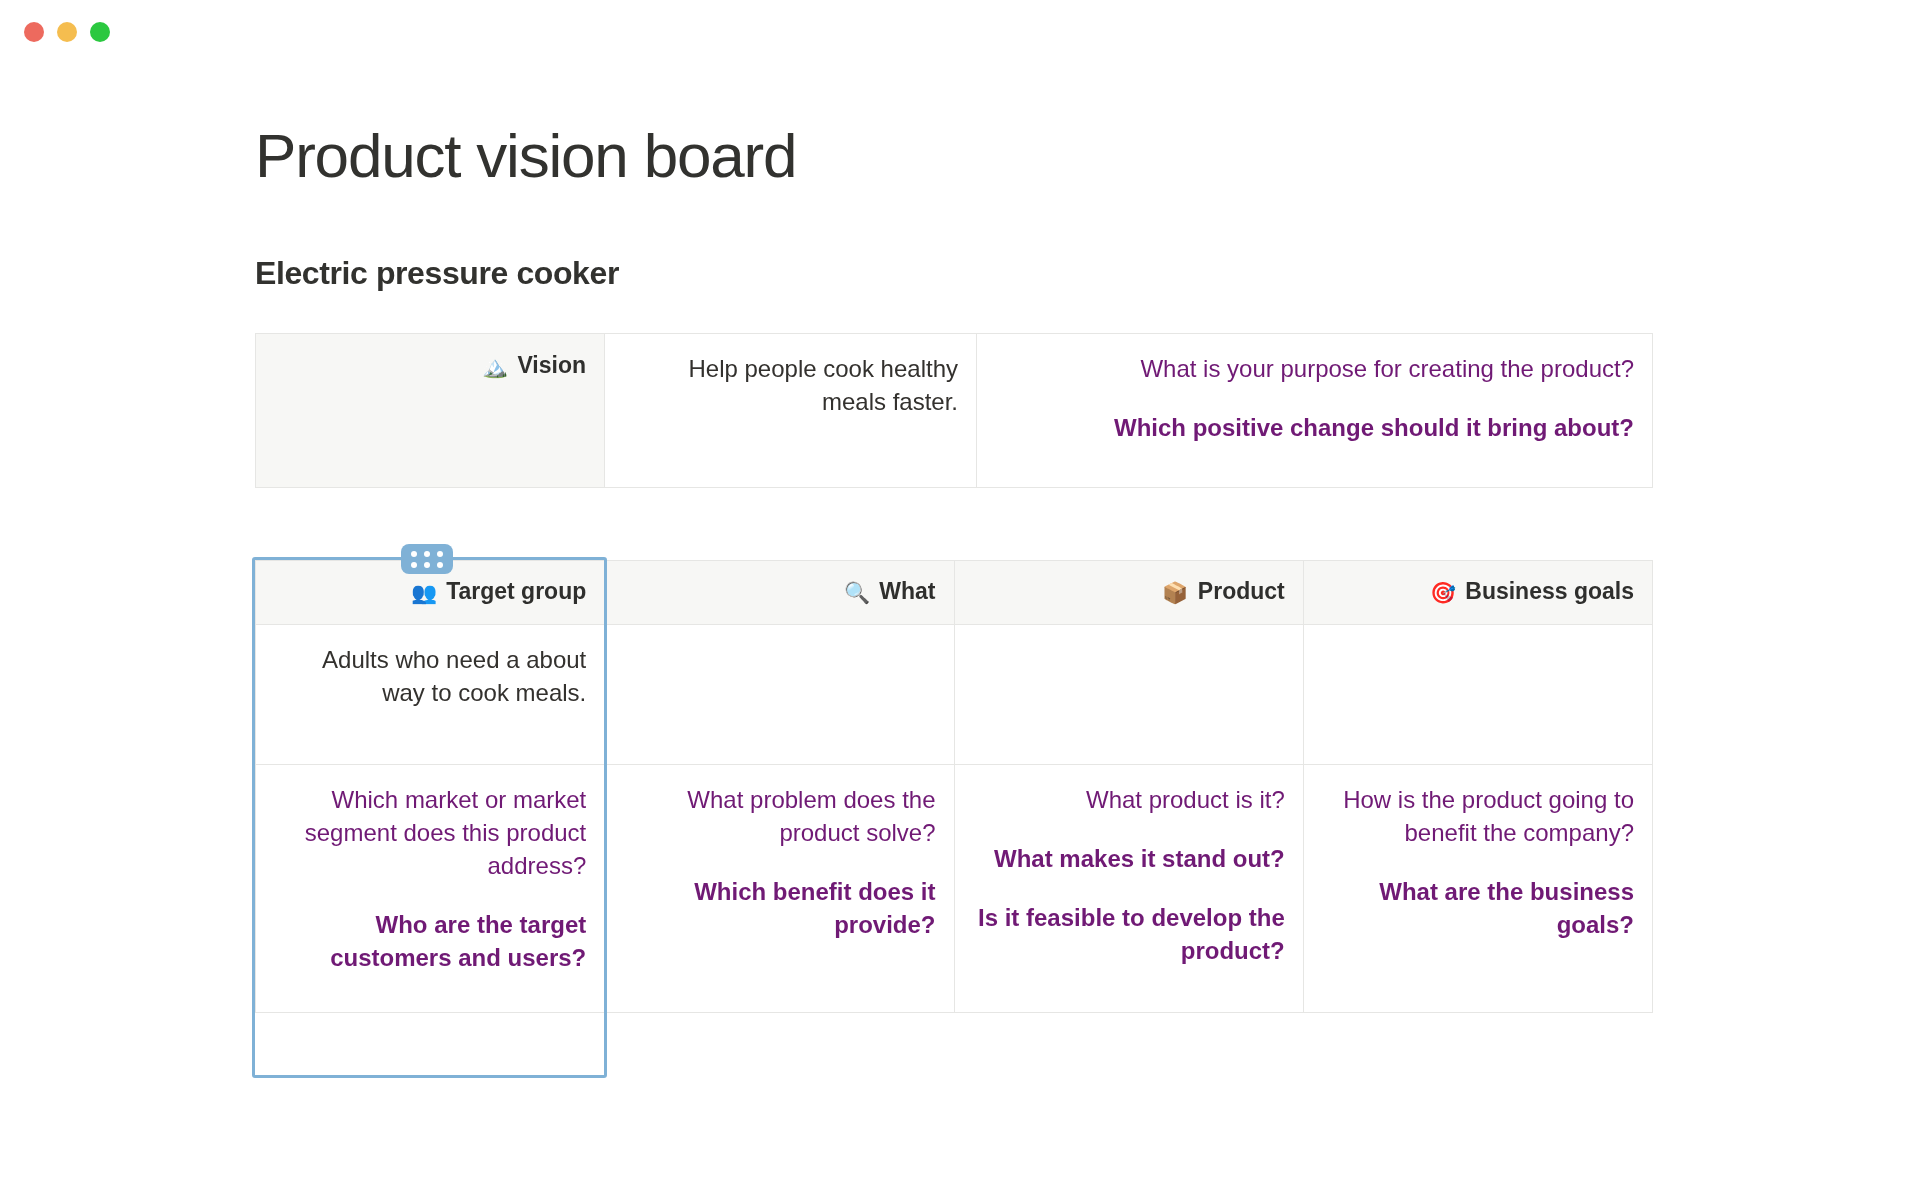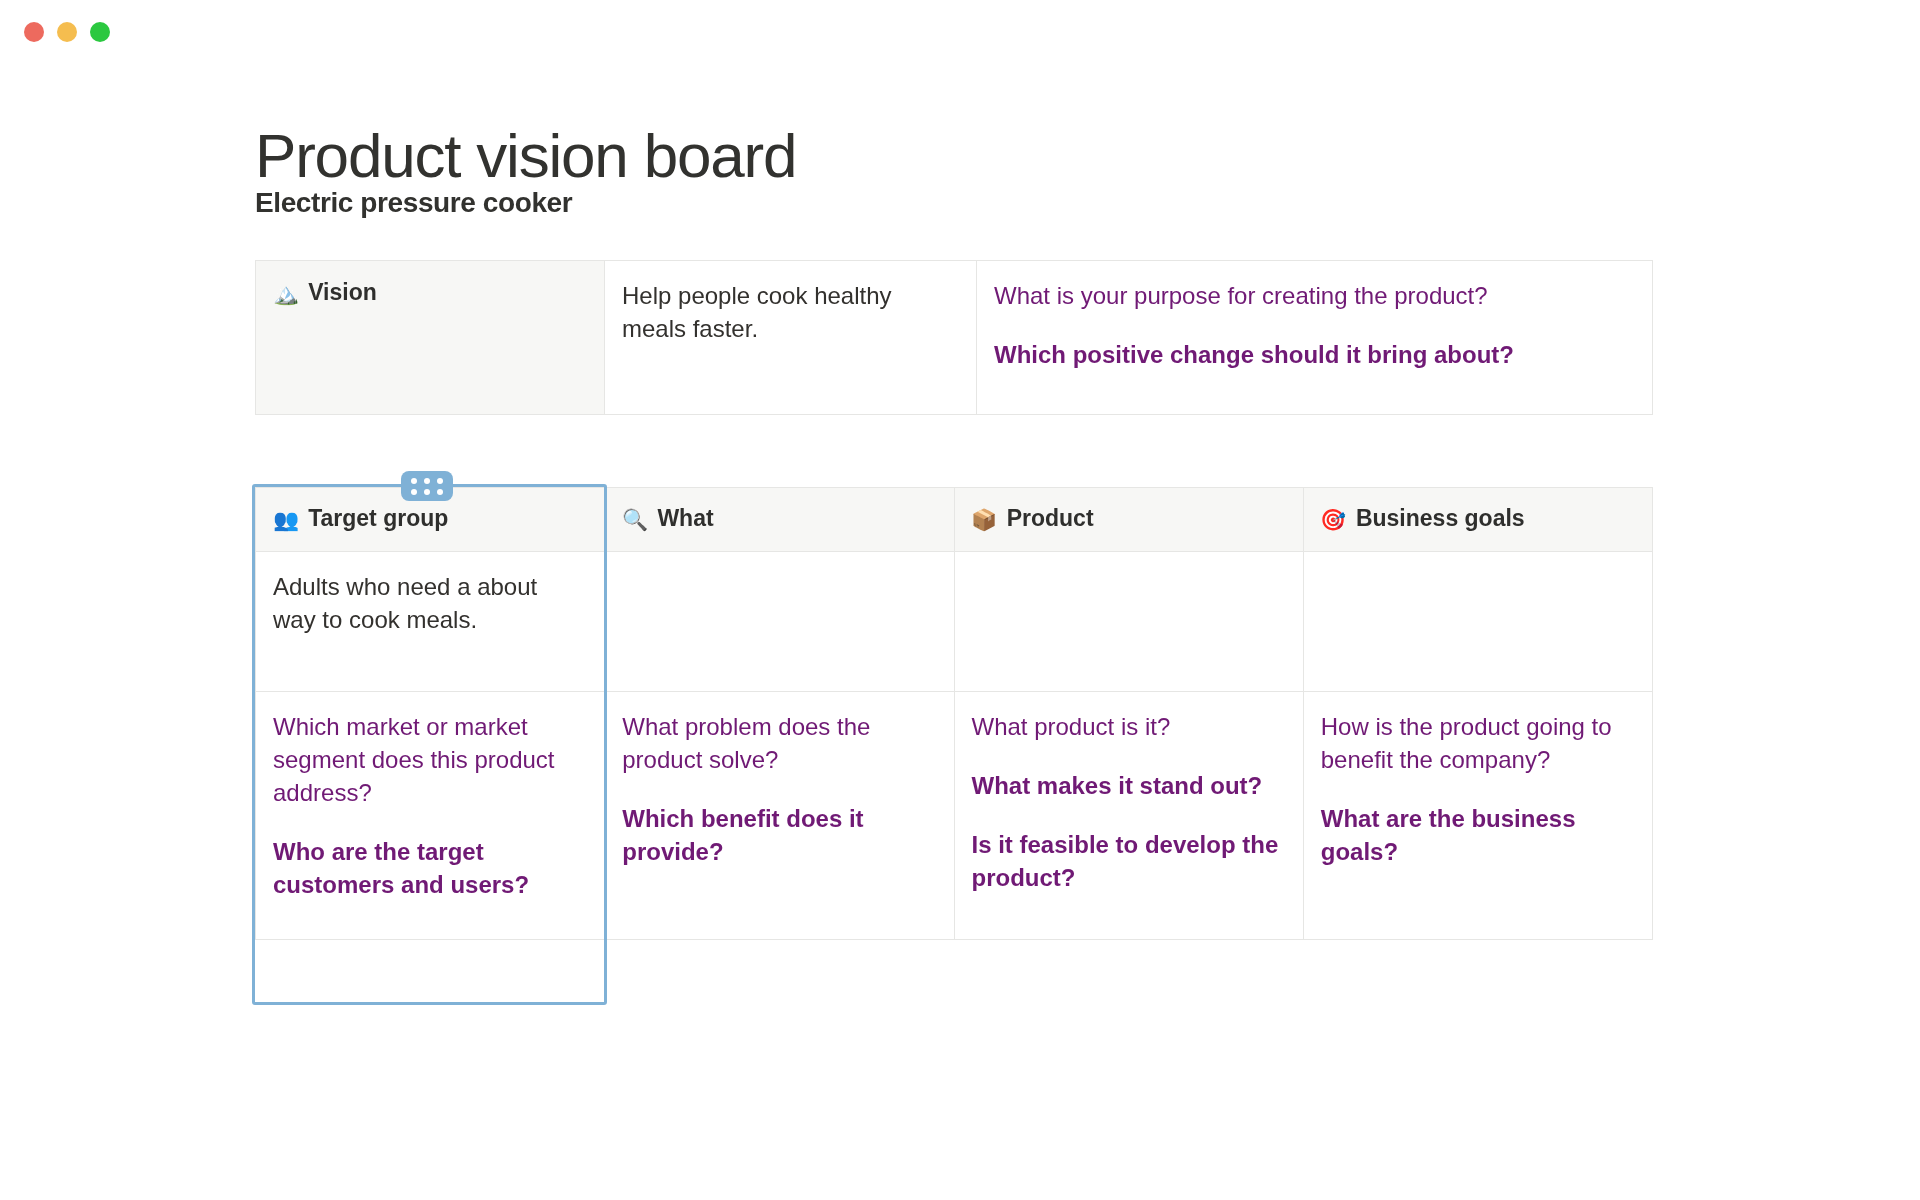--- a/index.html
+++ b/index.html
@@ -43,37 +43,39 @@
     font-size: 62px;
     font-weight: normal;
     color: #32322f;
     letter-spacing: -1.2px;
     line-height: 1;
     margin-top: 125px;
     font-stretch: condensed;
   }
 
   .page-subtitle {
-    font-size: 28px;
+    font-size: 32px;
     font-weight: bold;
     color: #32322f;
     letter-spacing: -0.4px;
+    margin-top: 68px;
   }
 
   
   .board-table {
     border-collapse: collapse;
     table-layout: fixed;
     width: 1397px;
     margin-top: 41px;
   }
   .board-table td {
     border: 1px solid #e6e6e4;
     vertical-align: top;
     padding: 18px 18px 18px 17px;
+    text-align: right;
   }
 
   .hdr-cell {
     background: #f7f7f5;
     font-size: 23px;
     font-weight: bold;
     color: #2f2f2d;
     white-space: nowrap;
   }
   .hdr-cell .emoji {

